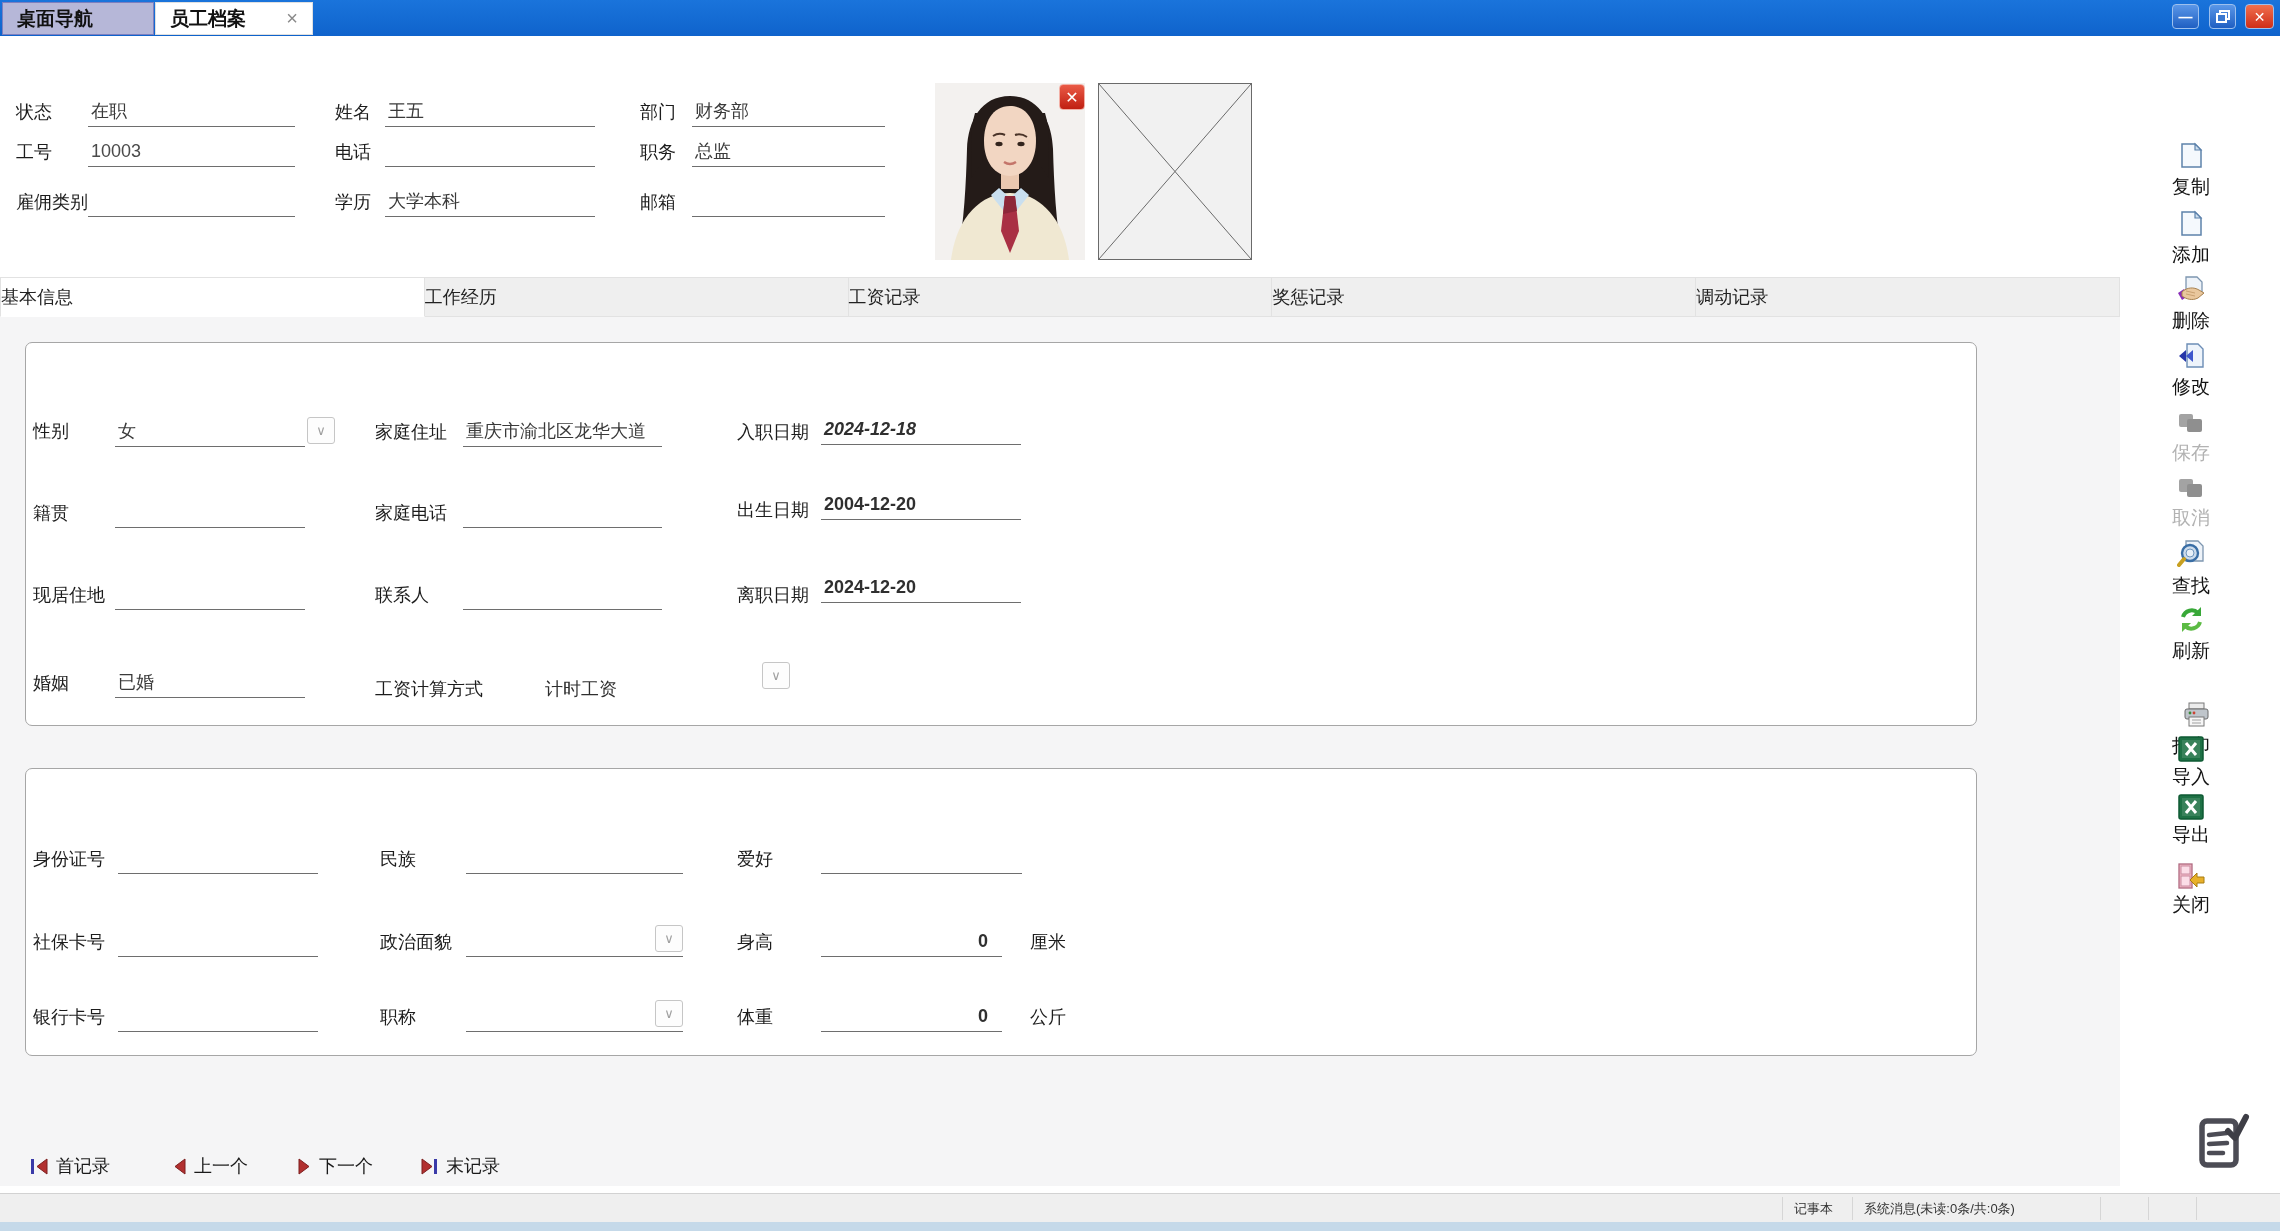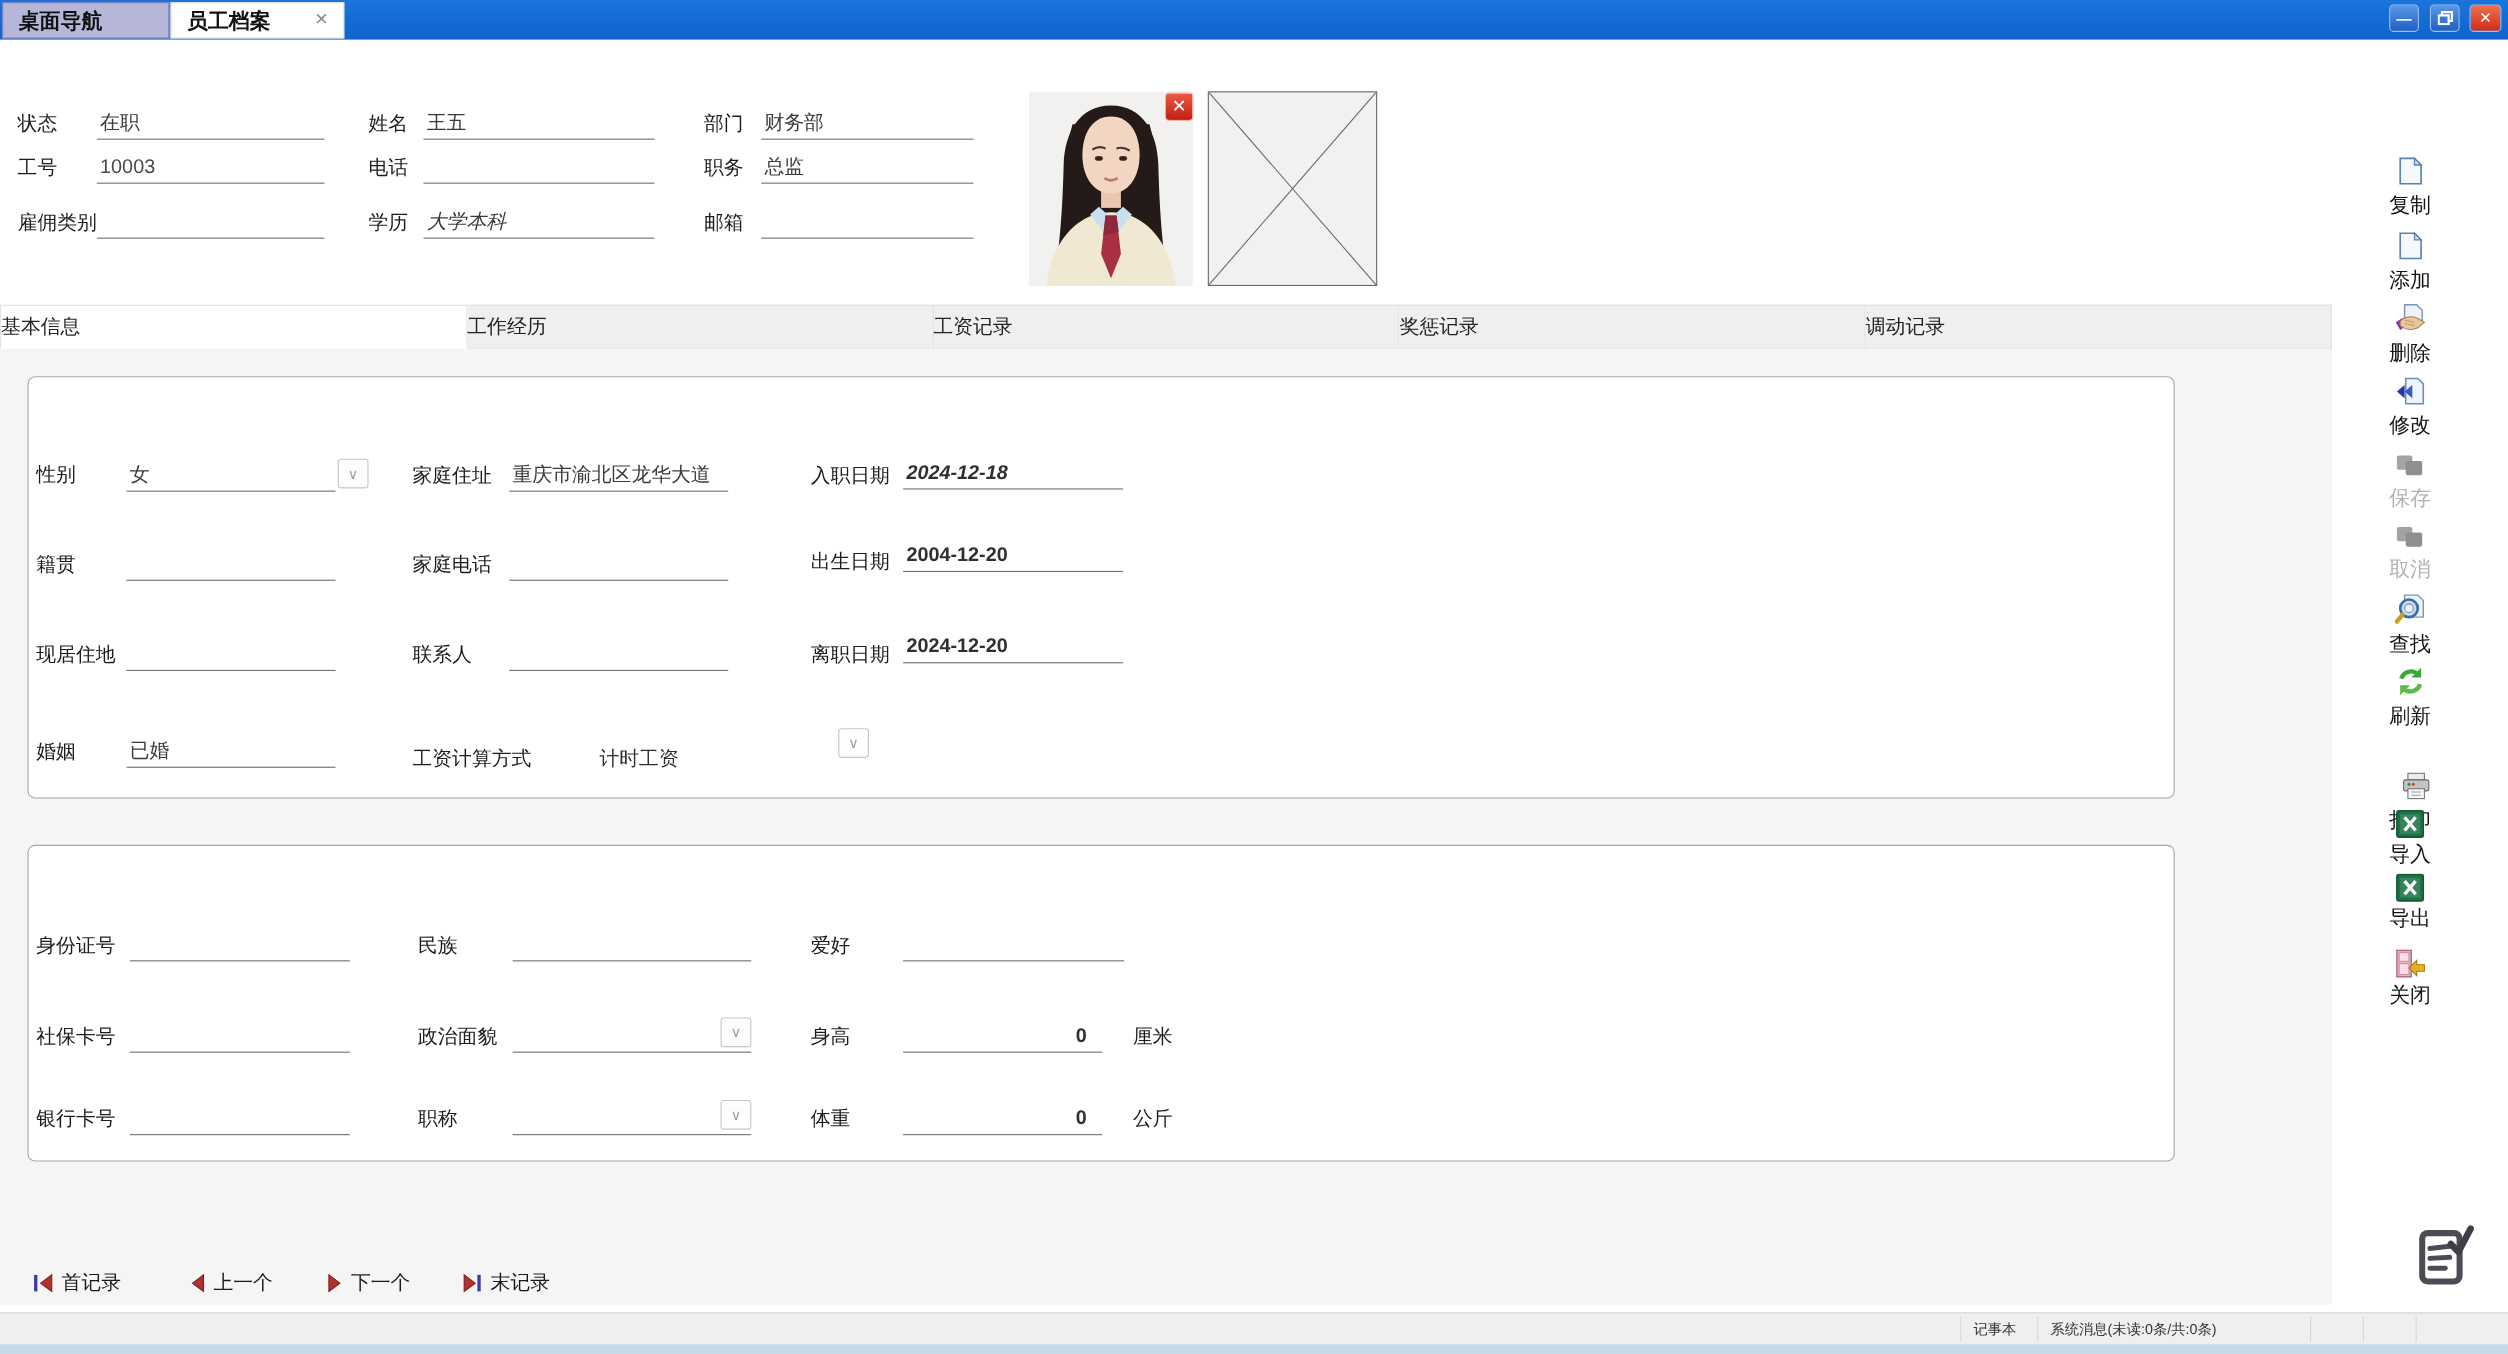--- a/index.html
+++ b/index.html
@@ -101,21 +101,21 @@
   <span class="lbl" style="left:16px; top:138px;">工号</span>
   <span class="uline" style="left:88px; top:138px; width:207px; color:#4a4a4a;">10003</span>
   <span class="lbl" style="left:16px; top:188px;">雇佣类别</span>
   <span class="uline" style="left:88px; top:188px; width:207px;"></span>
 
   <span class="lbl" style="left:335px; top:98px;">姓名</span>
   <span class="uline" style="left:385px; top:98px; width:210px;">王五</span>
   <span class="lbl" style="left:335px; top:138px;">电话</span>
   <span class="uline" style="left:385px; top:138px; width:210px;"></span>
   <span class="lbl" style="left:335px; top:188px;">学历</span>
-  <span class="uline" style="left:385px; top:188px; width:210px;font-style:italic;">大学本科</span>
+  <span class="uline" style="left:385px; top:188px; width:210px;">大学本科</span>
 
   <span class="lbl" style="left:640px; top:98px;">部门</span>
   <span class="uline" style="left:692px; top:98px; width:193px;">财务部</span>
   <span class="lbl" style="left:640px; top:138px;">职务</span>
   <span class="uline" style="left:692px; top:138px; width:193px;">总监</span>
   <span class="lbl" style="left:640px; top:188px;">邮箱</span>
   <span class="uline" style="left:692px; top:188px; width:193px;"></span>
 
   <div class="photo">
     <svg width="150" height="177" viewBox="0 0 150 177">

